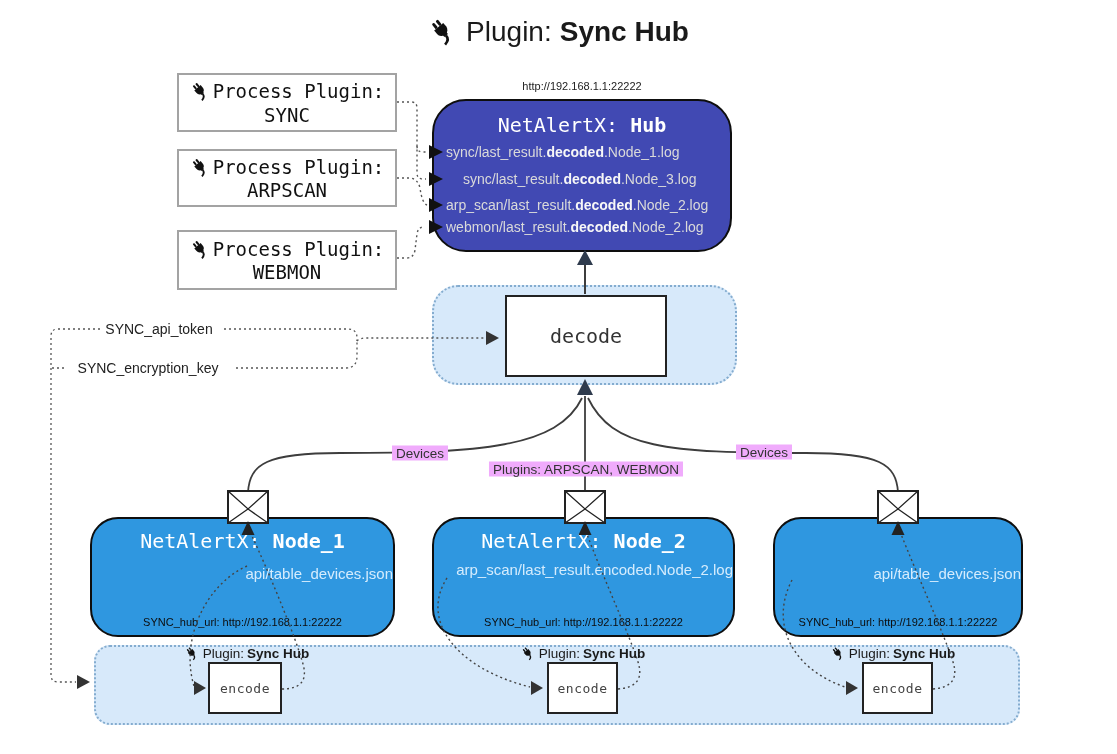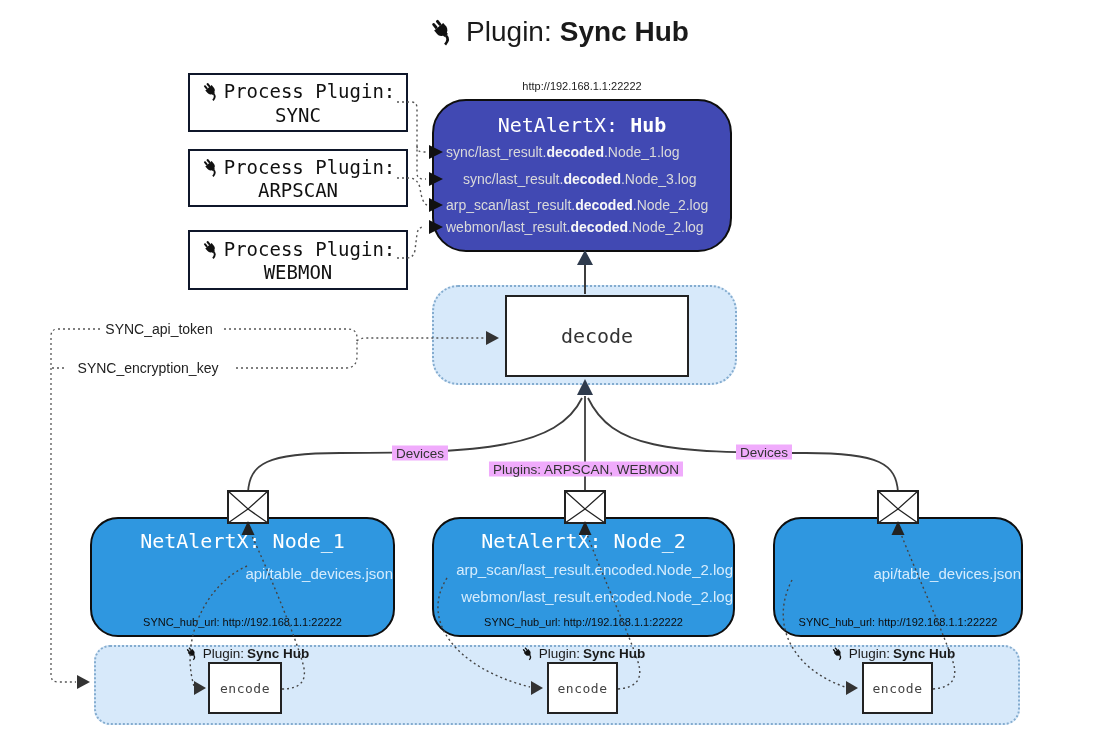--- a/index.html
+++ b/index.html
@@ -4,46 +4,46 @@
 <style>
   html,body{margin:0;padding:0;background:#fff;}
   .canvas{position:relative;width:1117px;height:754px;background:#fff;
           font-family:"Liberation Sans",sans-serif;overflow:hidden;}
   .abs{position:absolute;}
   
   .title{left:0;right:0;top:16px;display:flex;justify-content:center;align-items:center;
          gap:8px;font-size:28px;color:#1a1a1a;}
   .title .bold{font-weight:bold;}
   
-  .proc{left:188px;width:220px;background:#fff;border:2px solid #0f172a;
+  .proc{left:177px;width:220px;background:#fff;border:2px solid #a3a3a3;
         display:flex;flex-direction:column;justify-content:center;align-items:center;
         font-family:"DejaVu Sans Mono",monospace;font-size:19px;color:#111;box-sizing:border-box;}
   .proc .row{display:flex;align-items:center;gap:2px;line-height:1.3;}
   
   .hub{left:432px;top:99px;width:300px;height:153px;background:var(--hub_fill,#4149b3);
        border:2px solid #0e0e0e;border-radius:34px;box-sizing:border-box;}
   .hub-title{left:432px;top:113px;width:300px;text-align:center;
              font-family:"DejaVu Sans Mono",monospace;font-size:20px;color:#fff;}
   .hub-title .bold{font-weight:bold;}
   .hub-line{left:446px;width:286px;height:20px;font-size:14px;color:#dadada;
             white-space:nowrap;line-height:20px;}
   .hub-line b{color:#f7f7f7;}
   
   .band{background:var(--band_fill,#d7e9fa);border:2px dotted var(--band_border,#84accf);
         box-sizing:border-box;}
   .decode-band{left:432px;top:285px;width:305px;height:100px;border-radius:26px;}
   .io-box{background:#fff;border:2px solid #222;box-sizing:border-box;display:flex;
           justify-content:center;align-items:center;font-family:"DejaVu Sans Mono",monospace;color:#333;}
-  .decode-box{left:505px;top:295px;width:184px;height:82px;font-size:20px;}
+  .decode-box{left:505px;top:295px;width:162px;height:82px;font-size:20px;}
   
   .node{top:517px;height:120px;background:var(--node_fill,#2f97e0);border:2px solid #0e0e0e;
         border-radius:28px;box-sizing:border-box;}
   .node-title{position:absolute;left:0;right:0;top:10px;text-align:center;
               font-family:"DejaVu Sans Mono",monospace;font-size:20px;color:#fff;white-space:nowrap;}
-  .node-title .bold{font-weight:normal;}
+  .node-title .bold{font-weight:bold;}
   .node-file{position:absolute;left:0;right:0;text-align:right;font-size:15px;
              color:#d5ecfd;white-space:nowrap;}
   .node-url{position:absolute;left:0;right:0;bottom:7px;text-align:center;font-size:11px;
             color:#0d0d0d;white-space:nowrap;}
   
   .bottom-band{left:94px;top:645px;width:926px;height:80px;border-radius:16px;}
   .encode-box{font-size:13px;letter-spacing:.5px;color:#444;}
   .enc-label{top:646px;transform:translateX(-50%);display:flex;align-items:center;gap:3px;
              font-size:13.5px;color:#1a1a1a;white-space:nowrap;}
   .enc-label .bold{font-weight:bold;}
@@ -146,21 +146,20 @@
   <div class="abs edge-label" style="left:586px;top:469px;">Plugins: ARPSCAN, WEBMON</div>
 
   <div class="abs z1 node" style="left:90px;width:305px;">
     <div class="node-title"><span>NetAlertX:</span> <span class="bold">Node_1</span></div>
     <div class="node-file" style="top:46px;">api/table_devices.json</div>
     <div class="node-url">SYNC_hub_url: http://192.168.1.1:22222</div>
   </div>
   <div class="abs z1 node" style="left:432px;width:303px;">
     <div class="node-title"><span>NetAlertX:</span> <span class="bold">Node_2</span></div>
     <div class="node-file" style="top:42px;">arp_scan/last_result.encoded.Node_2.log</div>
-    <div class="node-file" style="top:69px;">webmon/last_result.encoded.Node_2.log</div>
     <div class="node-url">SYNC_hub_url: http://192.168.1.1:22222</div>
   </div>
   <div class="abs z1 node" style="left:773px;width:250px;">
     <div class="node-file" style="top:46px;">api/table_devices.json</div>
     <div class="node-url">SYNC_hub_url: http://192.168.1.1:22222</div>
   </div>
 
   <div class="abs z1 band bottom-band"></div>
 
   <div class="abs enc-label" style="left:247px;z-index:1;">

